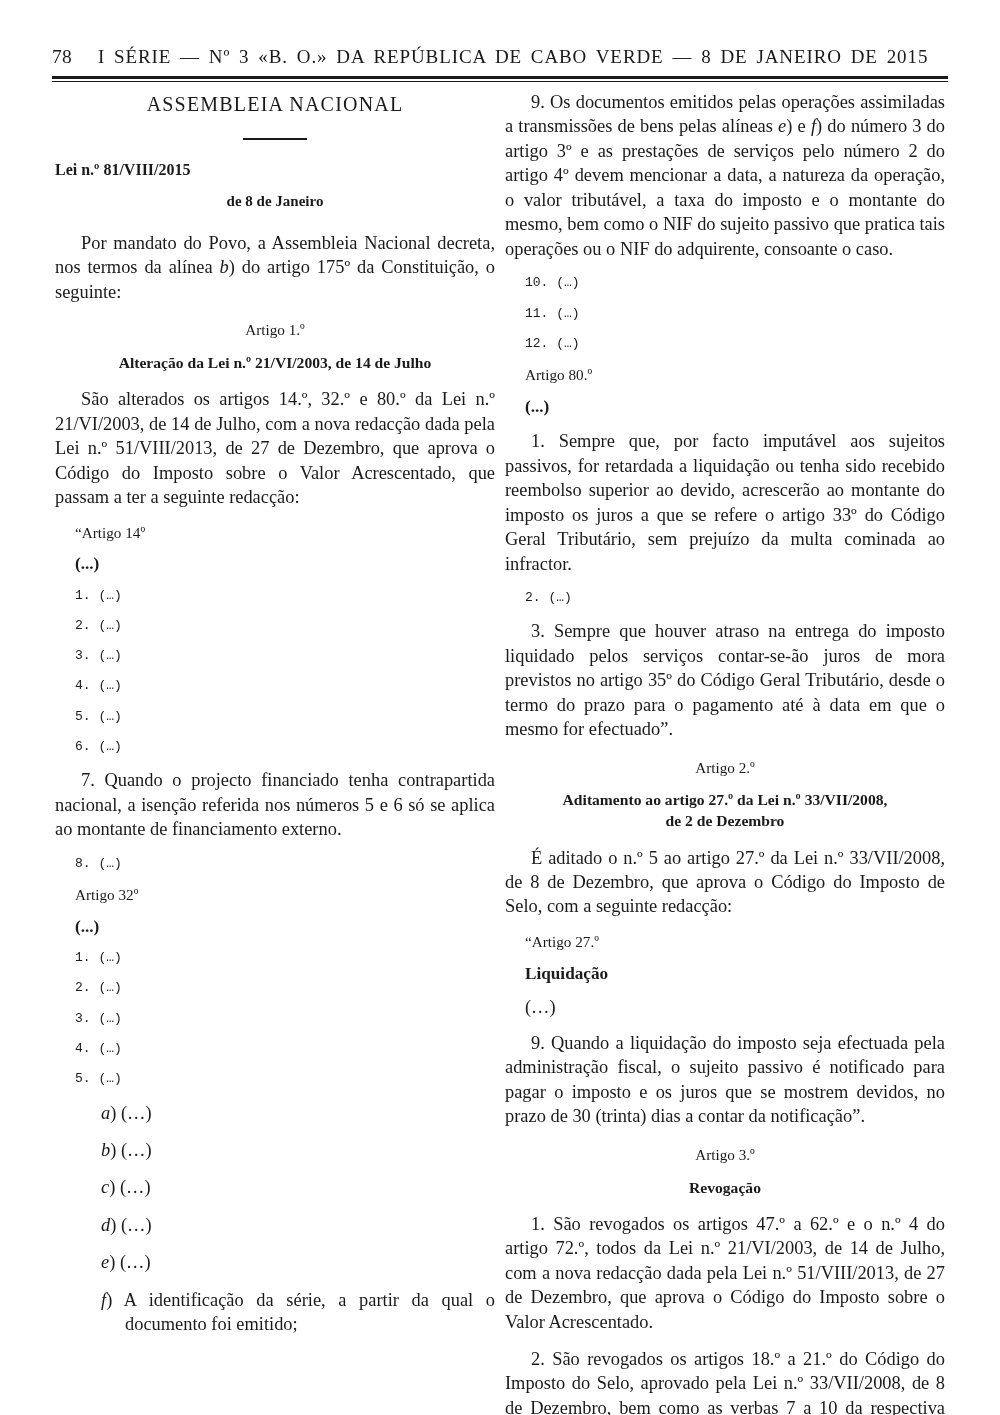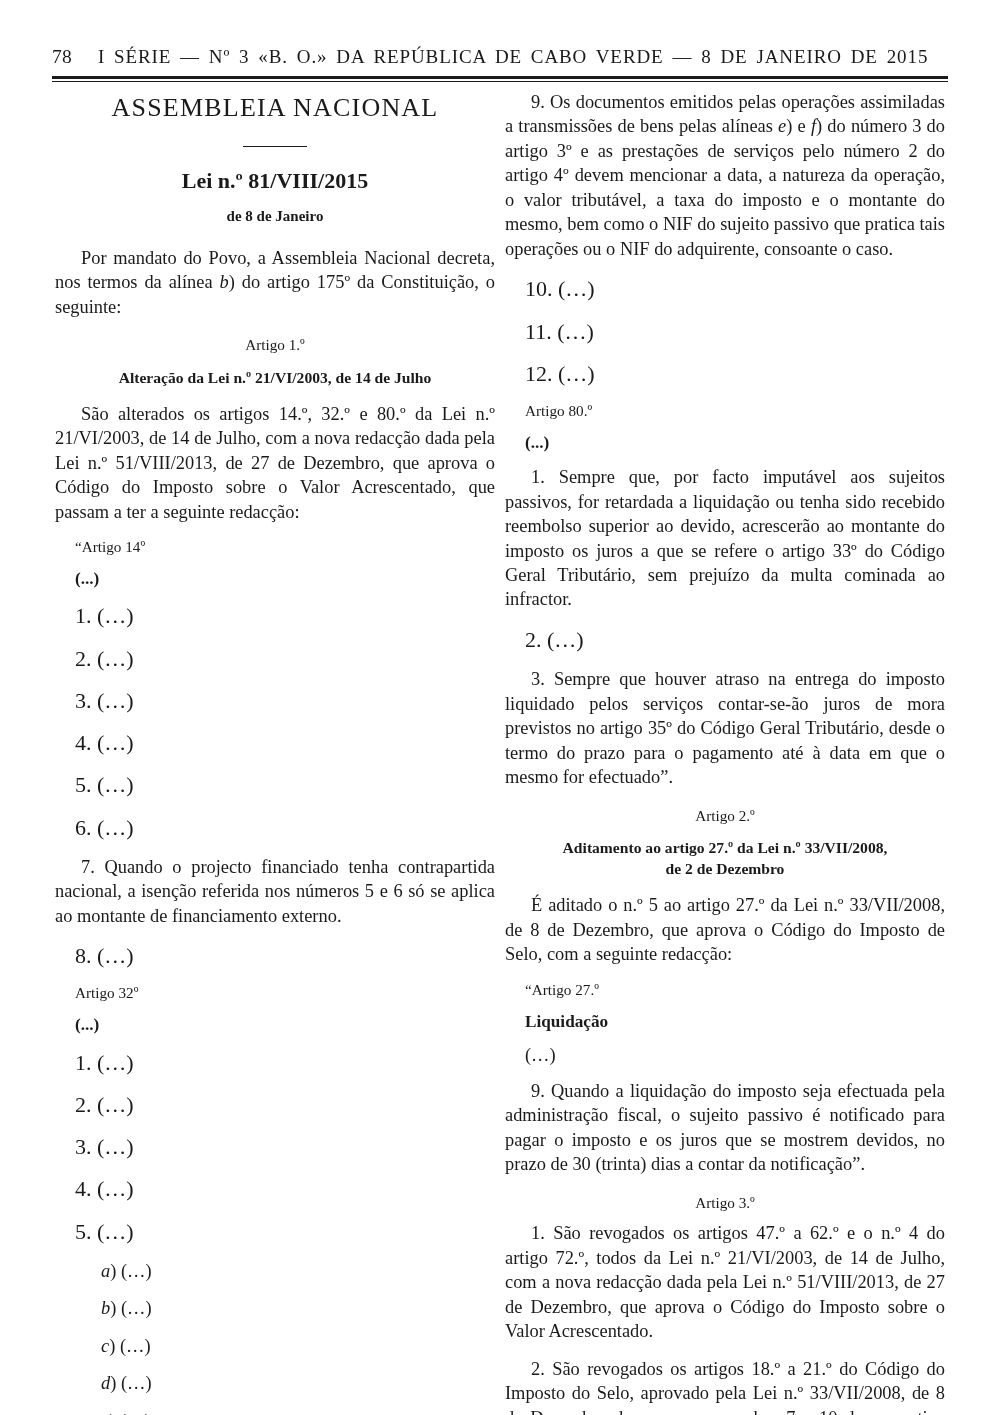--- a/index.html
+++ b/index.html
@@ -74,42 +74,42 @@
     position: absolute;
     top: 0;
     width: 440px;
   }
   .col-left  { left: 55px; }
   .col-right { left: 505px; }
 
   
   .masthead {
     text-align: center;
-    font-size: 26px;
+    font-size: 20px;
     letter-spacing: 1.2px;
     margin: 0 0 0 0;
     padding-top: 2px;
     line-height: 1.2;
   }
   .short-rule-wrap {
     text-align: center;
     margin: 22px 0 20px 0;
     line-height: 0;
   }
   .short-rule {
     display: inline-block;
     width: 64px;
     height: 1.8px;
     background: #1a1a1a;
     vertical-align: middle;
   }
   .law-title {
-    text-align: center;
+    text-align: left;
     font-weight: bold;
-    font-size: 22px;
+    font-size: 16px;
     margin: 0 0 12px 0;
     line-height: 1.25;
   }
   .law-date {
     text-align: center;
     font-weight: bold;
     font-size: 15px;
     margin: 0 0 20px 0;
     line-height: 1.25;
   }
@@ -156,24 +156,25 @@
     padding-left: 20px;
     line-height: 1.3;
   }
 
   ul.num-list, ul.alpha-list {
     list-style: none;
     margin: 0;
     padding: 0;
   }
   ul.num-list > li {
-    font-size: 22px;
+    font-size: 13px;
     line-height: 1.33;
     margin: 0 0 13px 0;
     padding-left: 20px;
+    font-family: Liberation Mono, monospace;
   }
   ul.alpha-list > li {
     font-size: 18.4px;
     line-height: 1.33;
     margin: 0 0 13px 0;
     padding-left: 46px;
   }
   li.wrap-item {
     text-indent: -24px;
     padding-left: 70px !important;
@@ -279,20 +280,21 @@
 
       <p class="body">É aditado o n.º 5 ao artigo 27.º da Lei n.º 33/VII/2008, de 8 de Dezembro, que aprova o Código do Imposto de Selo, com a seguinte redacção:</p>
 
       <div class="quote-art">“Artigo 27.º</div>
       <div class="ellipsis-bold">Liquidação</div>
       <div class="ellipsis-plain">(…)</div>
 
       <p class="body">9. Quando a liquidação do imposto seja efectuada pela administração fiscal, o sujeito passivo é notificado para pagar o imposto e os juros que se mostrem devidos, no prazo de 30 (trinta) dias a contar da notificação”.</p>
 
       <div class="art-label">Artigo 3.º</div>
+      <div class="art-heading">Revogação</div>
 
       <p class="body">1. São revogados os artigos 47.º a 62.º e o n.º 4 do artigo 72.º, todos da Lei n.º 21/VI/2003, de 14 de Julho, com a nova redacção dada pela Lei n.º 51/VIII/2013, de 27 de Dezembro, que aprova o Código do Imposto sobre o Valor Acrescentado.</p>
       <p class="body">2. São revogados os artigos 18.º a 21.º do Código do Imposto do Selo, aprovado pela Lei n.º 33/VII/2008, de 8 de Dezembro, bem como as verbas 7 a 10 da respectiva tabela.</p>
 
     </div>
 
   </div>
 </div>
 
 </body></html>

